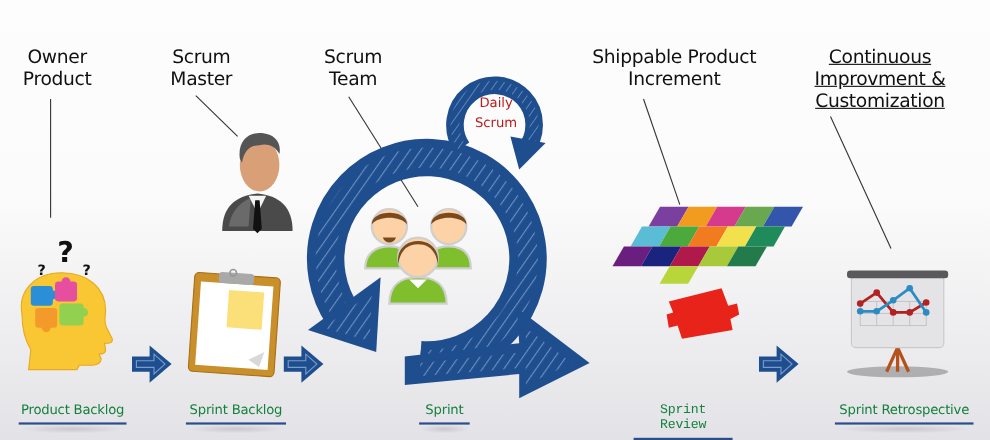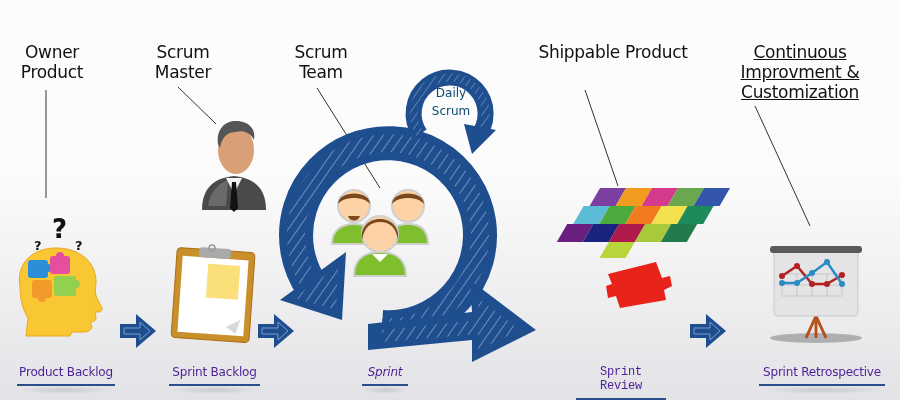--- a/index.html
+++ b/index.html
@@ -14,21 +14,21 @@
       position: absolute;
       text-align: center;
       font-size: 17px;
       line-height: 20px;
       color: #111;
       letter-spacing: -0.3px;
     }
     .stage {
       position: absolute;
       font-size: 12px;
-      color: #4c1d95;
+      color: #15803d;
       padding-bottom: 5px;
       border-bottom: 2px solid #2a4e8c;
       text-align: center;
       letter-spacing: -0.2px;
     }
     .stage::after {
       content: "";
       position: absolute;
       left: 0; right: 0; bottom: -10px;
       height: 8px;
@@ -47,20 +47,21 @@
 <div class="role-label" style="left:148px; top:42px; width:70px;">
   <div>Scrum</div>
   <div>Master</div>
 </div>
 <div class="role-label" style="left:286px; top:42px; width:70px;">
   <div>Scrum</div>
   <div>Team</div>
 </div>
 <div class="role-label" style="left:528px; top:42px; width:170px;">
   <div>Shippable Product</div>
+  <div>Increment</div>
 </div>
 <div class="role-label" style="left:734px; top:42px; width:132px;text-decoration:underline;">
   <div>Continuous</div>
   <div>Improvment &amp;</div>
   <div>Customization</div>
 </div>
 
 <svg class="abs" style="left:0; top:0;" width="900" height="400">
   <line x1="46" y1="90" x2="46" y2="198" stroke="#333" stroke-width="1"></line>
   <line x1="178" y1="87" x2="216" y2="124" stroke="#333" stroke-width="1"></line>
@@ -130,21 +131,21 @@
   <path d="M22 78 A36 36 0 1 1 78 82" fill="none" stroke="#1f4e8f" stroke-width="16"></path>
   <path d="M22 78 A36 36 0 1 1 78 82" fill="none" stroke="url(#hatch2)" stroke-width="8"></path>
   <defs>
     <pattern id="hatch2" patternUnits="userSpaceOnUse" width="6" height="6" patternTransform="rotate(35)">
       <rect width="6" height="6" fill="#1f4e8f"></rect>
       <line x1="0" y1="0" x2="0" y2="6" stroke="#6c8fbf" stroke-width="1.5"></line>
     </pattern>
   </defs>
   <polygon points="66,68 98,74 74,98" fill="#1f4e8f"></polygon>
 </svg>
-<div class="abs" style="left:424px; top:84px; width:54px; text-align:center; font-size:12px; line-height:18px; color:#0c4a6e;">
+<div class="abs" style="left:424px; top:84px; width:54px; text-align:center; font-size:12px; line-height:18px; color:#b91c1c;">
   <div>Daily</div>
   <div>Scrum</div>
 </div>
 
 <svg class="abs" style="left:330px; top:182px;" width="100" height="96" viewBox="0 0 100 96">
 
   <path d="M2 62 C2 48 12 42 24 42 C36 42 44 48 44 62 Z" fill="#7fbf2e" stroke="#cfcfcf" stroke-width="2"></path>
   <circle cx="24" cy="24" r="16" fill="#fcd2a6" stroke="#cfcfcf" stroke-width="2"></circle>
   <path d="M8 22 C8 8 40 8 40 22 C34 14 14 14 8 22 Z" fill="#7a4a1e"></path>
   <path d="M18 34 C20 40 28 40 30 34 Z" fill="#7a4a1e"></path>
@@ -227,21 +228,21 @@
   <path d="M2 12 L18 12 L18 2 L38 19 L18 36 L18 26 L2 26 Z" fill="#1f4e8f"></path>
   <path d="M6 16 L22 16 L22 10 L32 19 L22 28 L22 22 L6 22 Z" fill="none" stroke="#7a9ccc" stroke-width="1"></path>
 </svg>
 
 <div class="stage" style="left:17px; top:365px; width:98px;">
   <span>Product Backlog</span>
 </div>
 <div class="stage" style="left:169px; top:365px; width:91px;">
   <span>Sprint Backlog</span>
 </div>
-<div class="stage" style="left:362px; top:365px; width:46px;font-style:italic;">
+<div class="stage" style="left:381px; top:365px; width:46px;">
   <span>Sprint</span>
 </div>
 <div class="stage" style="left:576px; top:365px; width:90px;font-family:Liberation Mono, monospace;">
   <span>Sprint Review</span>
 </div>
 <div class="stage" style="left:759px; top:365px; width:126px;">
   <span>Sprint Retrospective</span>
 </div>
 
 </body></html>

